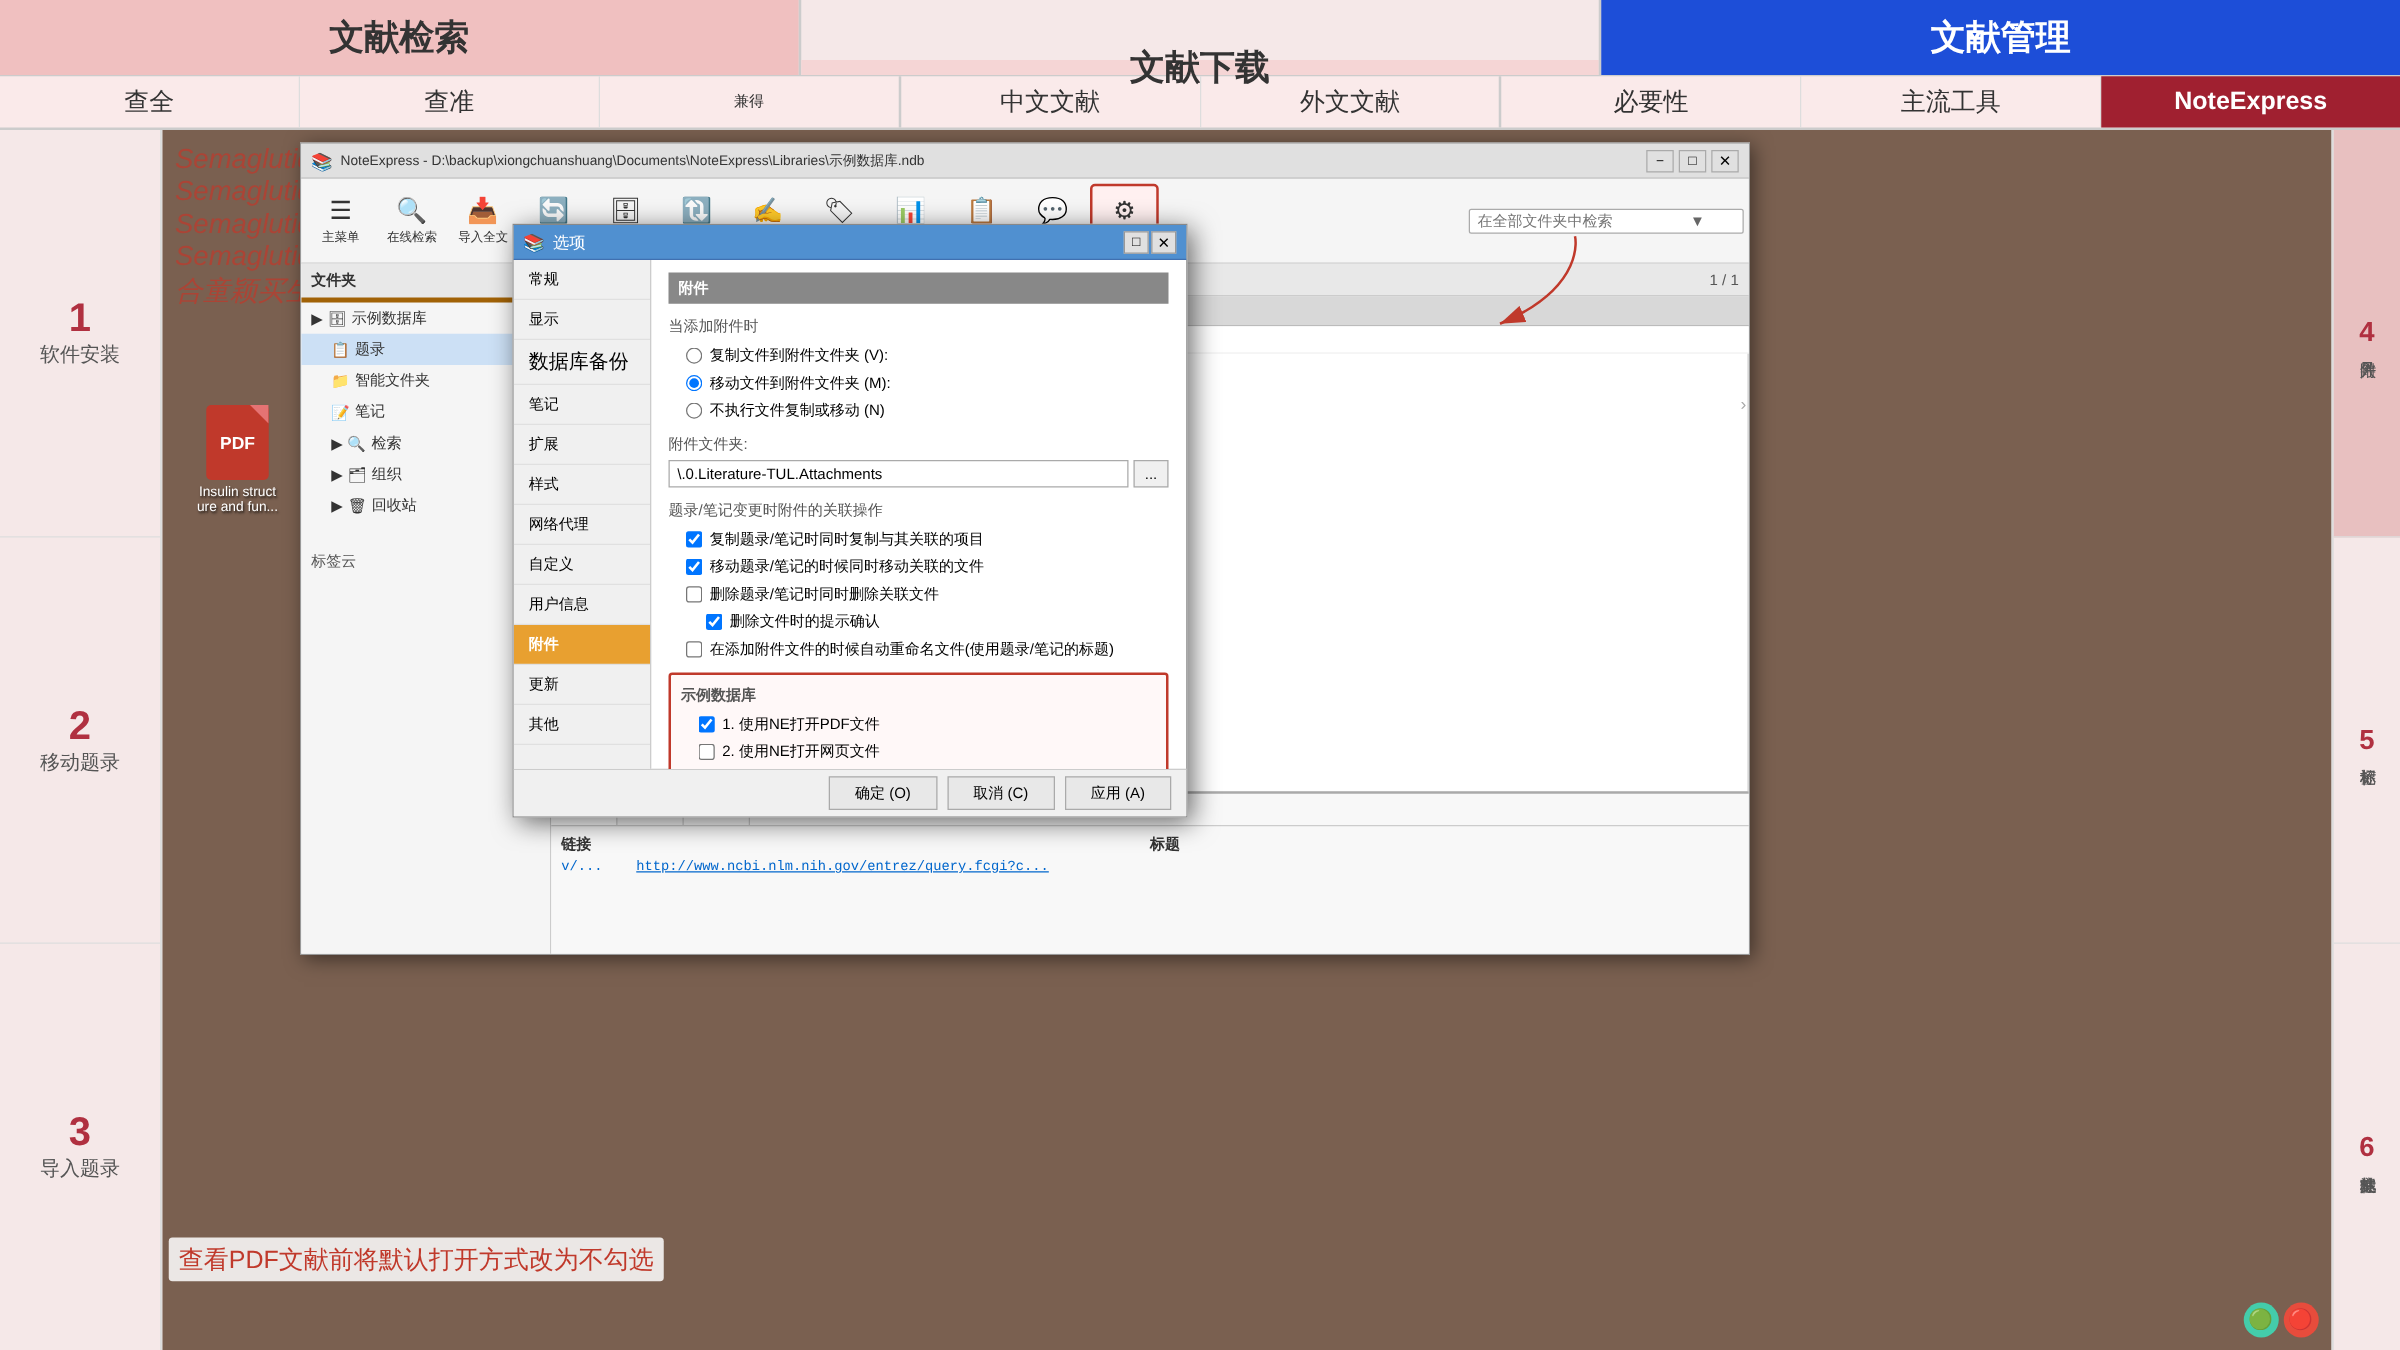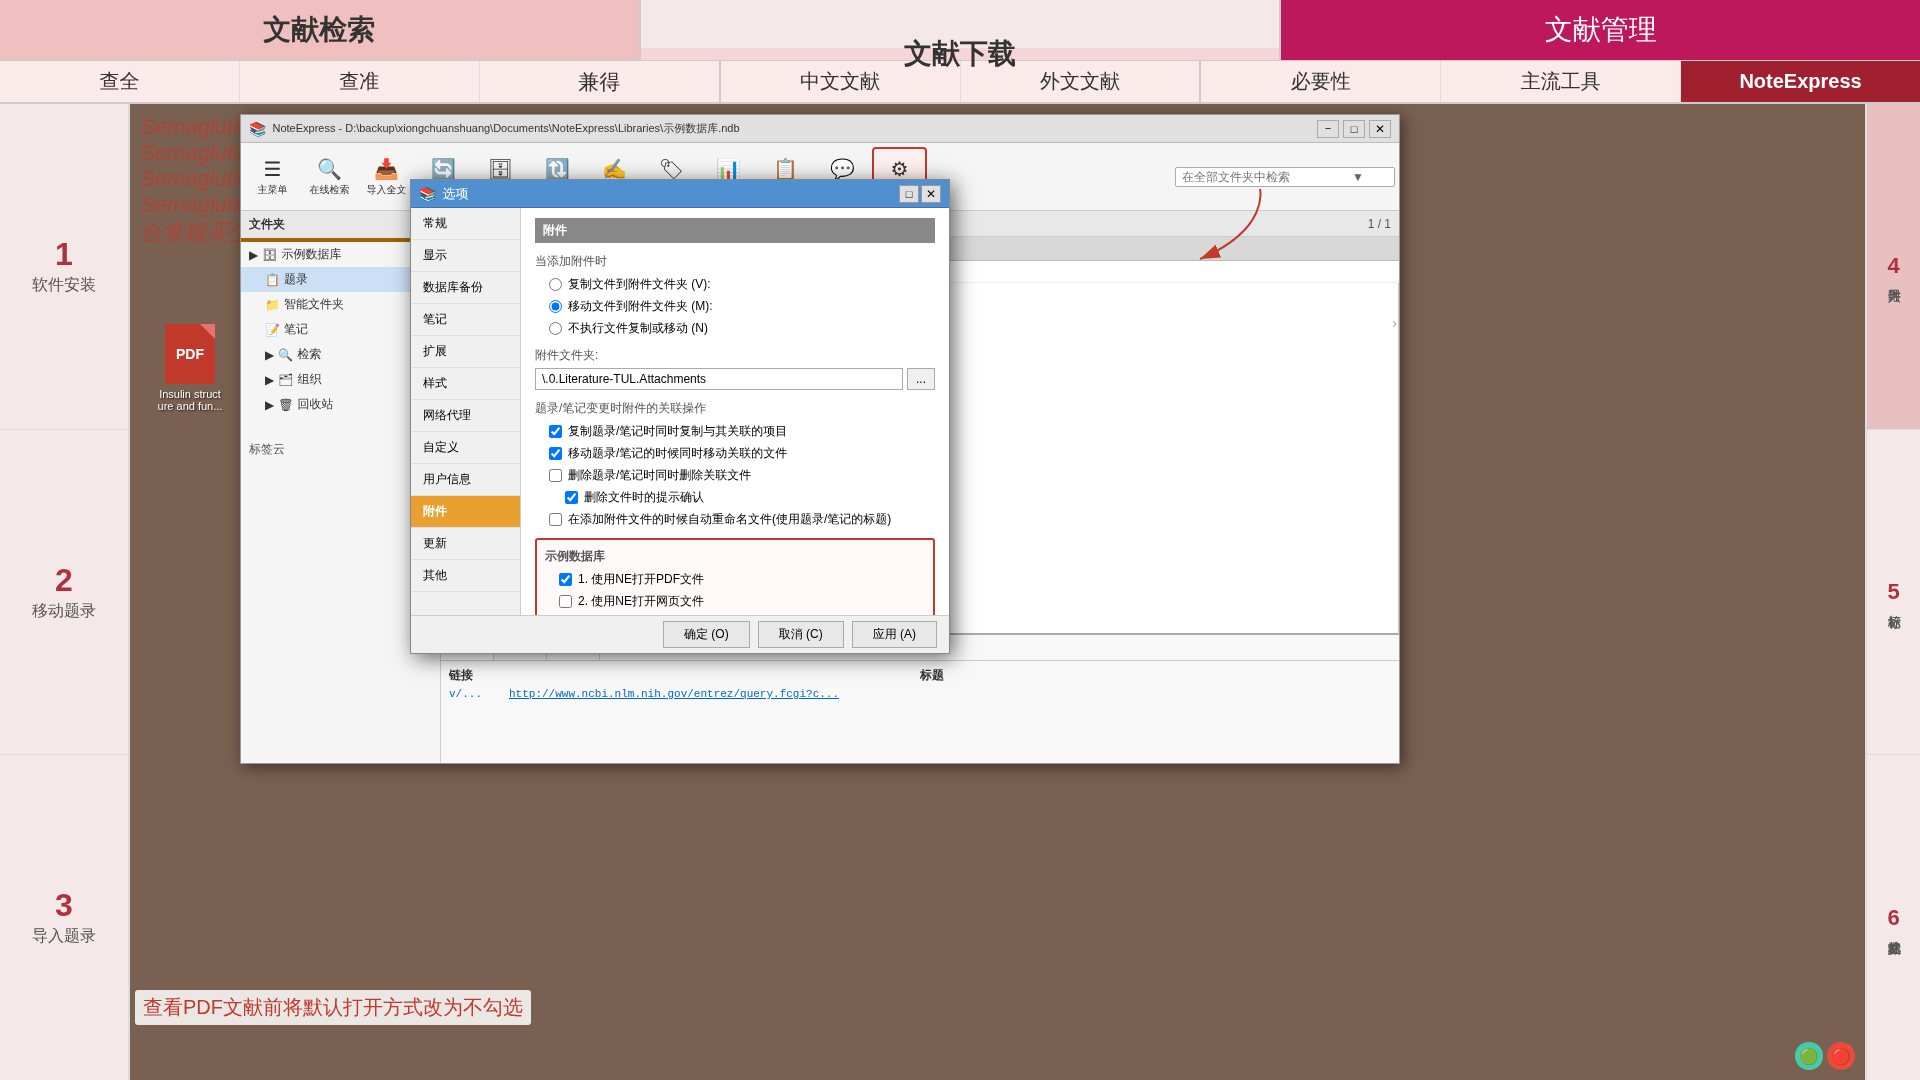--- a/index.html
+++ b/index.html
@@ -6,27 +6,27 @@
     body { width: 1920px; height: 1080px; overflow: hidden; font-family: 'Microsoft YaHei', SimHei, sans-serif; background: #f5e8e8; position: relative; }
   </style>
 </head>
 <body>
 
 <div style="display:flex; height:60px;">
   <div style="flex:1; display:flex; align-items:center; justify-content:center; background:#f0c0c0; font-size:28px; font-weight:bold; color:#333; cursor:pointer;">文献检索</div>
   <div style="width:2px; background:#ccc;"></div>
   <div style="flex:1; display:flex; align-items:center; justify-content:center; background:#f5d5d5; font-size:28px; font-weight:bold; color:#333; cursor:pointer;margin-top:48px;">文献下载</div>
   <div style="width:2px; background:#ccc;"></div>
-  <div style="flex:1; display:flex; align-items:center; justify-content:center; background:#be185d; font-size:28px; font-weight:normal; color:white; cursor:pointer;">文献管理</div>
+  <div style="flex:1; display:flex; align-items:center; justify-content:center; background:#1d4ed8; font-size:28px; font-weight:bold; color:white; cursor:pointer;">文献管理</div>
 </div>
 
 <div style="display:flex; height:44px; border-top:1px solid #ccc; border-bottom:2px solid #ccc; background:#faeaea;">
   <div style="flex:1; display:flex; align-items:center; justify-content:center; font-size:20px; color:#333; border-right:1px solid #ddd; cursor:pointer;">查全</div>
   <div style="flex:1; display:flex; align-items:center; justify-content:center; font-size:20px; color:#333; border-right:1px solid #ddd; cursor:pointer;">查准</div>
-  <div style="flex:1; display:flex; align-items:center; justify-content:center; font-size:21px; color:#333; border-right:2px solid #ccc; cursor:pointer;">兼得</div>
+  <div style="flex:1; display:flex; align-items:center; justify-content:center; font-size:12px; color:#333; border-right:2px solid #ccc; cursor:pointer;">兼得</div>
   <div style="flex:1; display:flex; align-items:center; justify-content:center; font-size:20px; color:#333; border-right:1px solid #ddd; cursor:pointer;">中文文献</div>
   <div style="flex:1; display:flex; align-items:center; justify-content:center; font-size:20px; color:#333; border-right:2px solid #ccc; cursor:pointer;">外文文献</div>
   <div style="flex:1; display:flex; align-items:center; justify-content:center; font-size:20px; color:#333; border-right:1px solid #ddd; cursor:pointer;">必要性</div>
   <div style="flex:1; display:flex; align-items:center; justify-content:center; font-size:20px; color:#333; border-right:1px solid #ddd; cursor:pointer;">主流工具</div>
   <div style="flex:1; display:flex; align-items:center; justify-content:center; font-size:20px; font-weight:bold; color:#333; background:#a02030; color:white; cursor:pointer;">NoteExpress</div>
 </div>
 
 <div style="display:flex; height:976px; position:relative;">
 
   <div style="width:130px; background:#f5e8e8; display:flex; flex-direction:column; border-right:2px solid #ddd;">
@@ -231,21 +231,21 @@
           <div style="width:20px; height:18px; background:#e0e0e0; border:1px solid #999; display:flex; align-items:center; justify-content:center; font-size:11px; cursor:pointer;">□</div>
           <div style="width:20px; height:18px; background:#e0e0e0; border:1px solid #999; display:flex; align-items:center; justify-content:center; font-size:12px; cursor:pointer;">✕</div>
         </div>
       </div>
 
       <div style="display:flex; height:calc(100% - 28px - 38px);">
 
         <div style="width:110px; background:#f0f0f0; border-right:1px solid #ccc; overflow-y:auto;">
           <div style="padding:7px 12px; font-size:12px; cursor:pointer; border-bottom:1px solid #e0e0e0;">常规</div>
           <div style="padding:7px 12px; font-size:12px; cursor:pointer; border-bottom:1px solid #e0e0e0;">显示</div>
-          <div style="padding:7px 12px; font-size:12px; cursor:pointer; border-bottom:1px solid #e0e0e0;">数据库备份</div>
+          <div style="padding:7px 12px; font-size:16px; cursor:pointer; border-bottom:1px solid #e0e0e0;">数据库备份</div>
           <div style="padding:7px 12px; font-size:12px; cursor:pointer; border-bottom:1px solid #e0e0e0;">笔记</div>
           <div style="padding:7px 12px; font-size:12px; cursor:pointer; border-bottom:1px solid #e0e0e0;">扩展</div>
           <div style="padding:7px 12px; font-size:12px; cursor:pointer; border-bottom:1px solid #e0e0e0;">样式</div>
           <div style="padding:7px 12px; font-size:12px; cursor:pointer; border-bottom:1px solid #e0e0e0;">网络代理</div>
           <div style="padding:7px 12px; font-size:12px; cursor:pointer; border-bottom:1px solid #e0e0e0;">自定义</div>
           <div style="padding:7px 12px; font-size:12px; cursor:pointer; border-bottom:1px solid #e0e0e0;">用户信息</div>
           <div style="padding:7px 12px; font-size:12px; cursor:pointer; border-bottom:1px solid #e0e0e0; background:#e8a030; color:white; font-weight:bold;">附件</div>
           <div style="padding:7px 12px; font-size:12px; cursor:pointer; border-bottom:1px solid #e0e0e0;">更新</div>
           <div style="padding:7px 12px; font-size:12px; cursor:pointer; border-bottom:1px solid #e0e0e0;">其他</div>
         </div>

